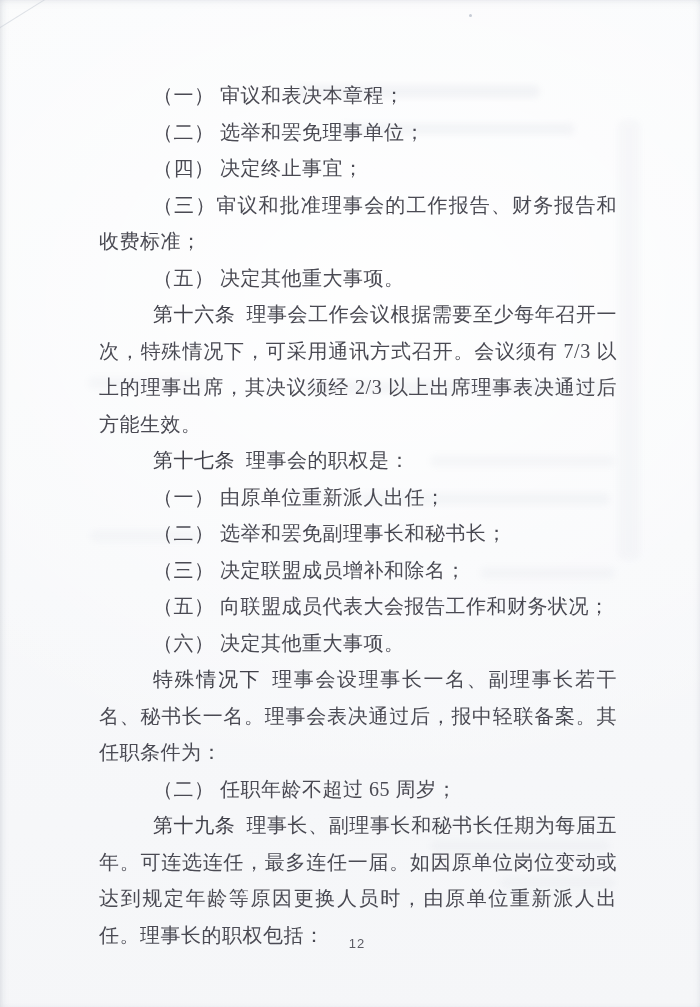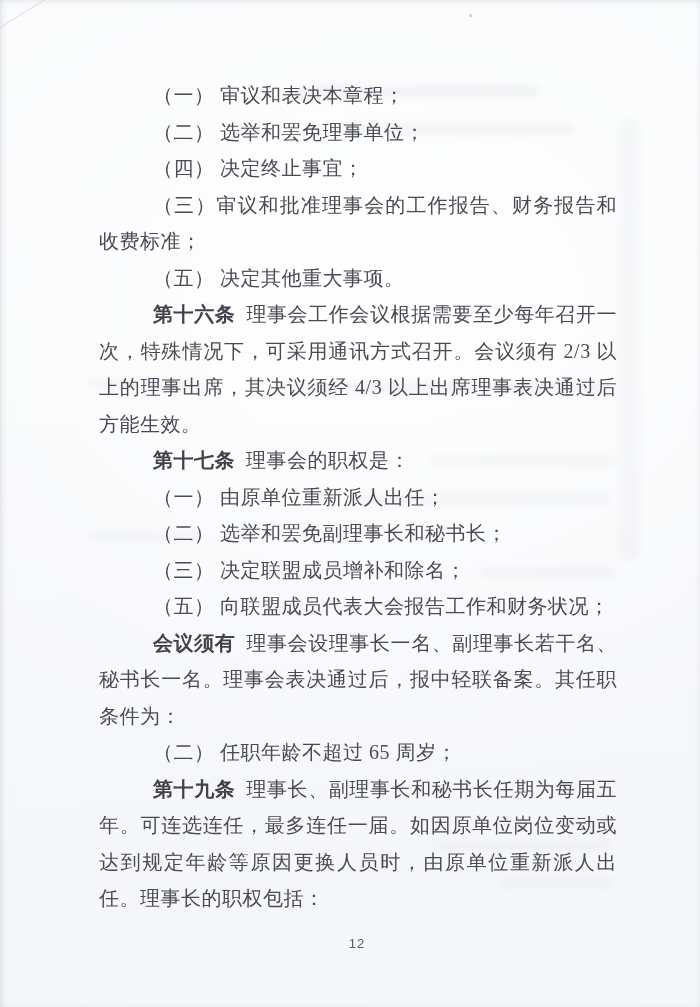--- a/index.html
+++ b/index.html
@@ -56,21 +56,21 @@
     line-height: 36.5px;
     letter-spacing: 0.5px;
   }
   .textblock p {
     margin: 0;
     padding: 0;
     text-indent: 54px;
     text-align: justify;
   }
   .lead {
-    font-weight: bold;
+    font-weight: normal;
     color: #41414a;
     margin-right: 0.55em;
   }
   .pagenum {
     position: absolute;
     top: 936px;
     left: 0;
     width: 714px;
     text-align: center;
     font-size: 13px;
@@ -99,30 +99,31 @@
   <div class="smudge" style="left:430px; top:840px; width:180px; height:12px; opacity:0.05;"></div>
   <div class="smudge" style="left:500px; top:877px; width:115px; height:12px; opacity:0.05;"></div>
 
   <div class="textblock">
     <p>（一） 审议和表决本章程；</p>
     <p>（二） 选举和罢免理事单位；</p>
     <p>（四） 决定终止事宜；</p>
     <p>（三）审议和批准理事会的工作报告、财务报告和收费标准；</p>
     <p>（五） 决定其他重大事项。</p>
 
-    <p><span class="lead">第十六条</span><span>理事会工作会议根据需要至少每年召开一次，特殊情况下，可采用通讯方式召开。会议须有 2/3 以上的理事出席，其决议须经 4/3 以上出席理事表决通过后方能生效。</span></p>
+    <p><span class="lead">第十六条</span><span>理事会工作会议根据需要至少每年召开一次，特殊情况下，可采用通讯方式召开。会议须有 7/3 以上的理事出席，其决议须经 2/3 以上出席理事表决通过后方能生效。</span></p>
 
     <p><span class="lead">第十七条</span><span>理事会的职权是：</span></p>
 
     <p>（一） 由原单位重新派人出任；</p>
     <p>（二） 选举和罢免副理事长和秘书长；</p>
     <p>（三） 决定联盟成员增补和除名；</p>
     <p>（五） 向联盟成员代表大会报告工作和财务状况；</p>
+    <p>（六） 决定其他重大事项。</p>
 
-    <p><span class="lead">会议须有</span><span>理事会设理事长一名、副理事长若干名、秘书长一名。理事会表决通过后，报中轻联备案。其任职条件为：</span></p>
+    <p><span class="lead">特殊情况下</span><span>理事会设理事长一名、副理事长若干名、秘书长一名。理事会表决通过后，报中轻联备案。其任职条件为：</span></p>
 
     <p>（二） 任职年龄不超过 65 周岁；</p>
 
     <p><span class="lead">第十九条</span><span>理事长、副理事长和秘书长任期为每届五年。可连选连任，最多连任一届。如因原单位岗位变动或达到规定年龄等原因更换人员时，由原单位重新派人出任。理事长的职权包括：</span></p>
 
   </div>
 
   <div class="pagenum">12</div>
 </div>
 

